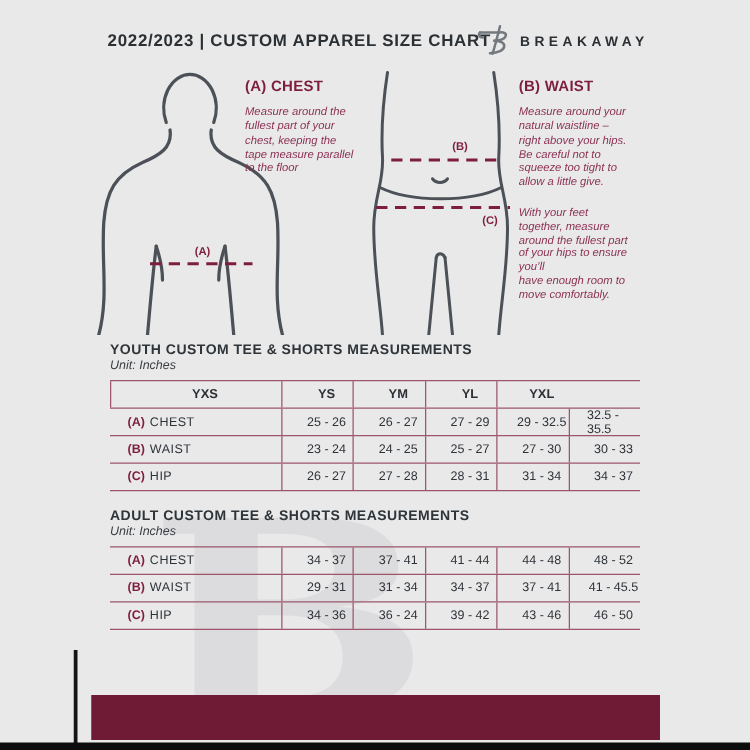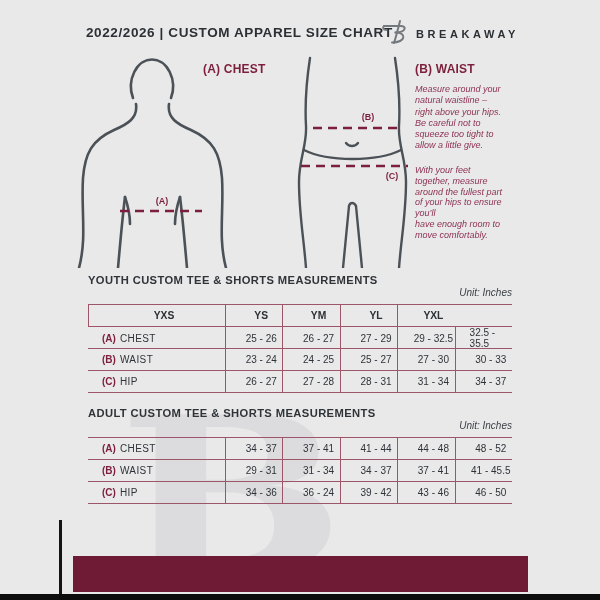--- a/index.html
+++ b/index.html
@@ -26,31 +26,31 @@
   
   .fig{position:absolute;}
   .fig-upper{left:70px;top:56px;width:165px;height:212px;}
   .fig-lower{left:290px;top:56px;width:125px;height:212px;}
   svg text.dash-label{font-family:"Liberation Sans",sans-serif;font-size:9px;font-weight:bold;fill:var(--maroon);}
 
   
   .instr{position:absolute;width:118px;}
   .instr h3{font-size:12px;font-weight:bold;color:var(--maroon);letter-spacing:.2px;margin-bottom:8px;}
   .instr p{font-size:9px;font-style:italic;color:var(--maroon-soft);line-height:11.3px;white-space:pre-line;}
-  .instr-chest{left:196px;top:62px;width:112px;margin-left:7px;}
+  .instr-chest{left:196px;top:62px;width:112px;}
   .instr-waist{left:415px;top:62px;}
   .instr-hips{left:415px;top:165px;}
   .instr-hips p{line-height:10.8px;}
 
   
   .tbl-wrap{position:absolute;left:88px;width:424px;}
   .tbl-youth{top:274px;}
   .tbl-adult{top:407px;}
   .tbl-title{font-size:11.2px;font-weight:bold;letter-spacing:.4px;color:var(--ink);}
-  .tbl-unit{text-align:right;font-size:10px;font-style:italic;font-weight:500;color:#3a3f44;margin-top:1px;}
+  .tbl-unit{text-align:left;font-size:10px;font-style:italic;font-weight:500;color:#3a3f44;margin-top:1px;}
   .grid{margin-top:6px;border-bottom:1.5px solid var(--line);}
   .trow{display:grid;grid-template-columns:137px repeat(5,1fr);height:22px;border-top:1.5px solid var(--line);}
   .cell{display:flex;align-items:center;justify-content:center;font-size:10px;color:#2e3338;}
   .cell.first{justify-content:flex-start;padding-left:14px;}
   .cell.vline{border-left:1.5px solid var(--line);padding-left:14px;}
   .thead .cell{font-weight:bold;font-size:10.3px;color:#2b3034;}
   .thead .cell.first{font-weight:500;font-size:9.8px;letter-spacing:.7px;}
   .rkey{color:var(--maroon);font-weight:bold;margin-right:4px;}
   .rlabel{letter-spacing:.4px;}
 
@@ -64,21 +64,21 @@
   .edge-bottom{position:absolute;left:0;top:594px;width:600px;height:6px;background:#0d0d0d;}
   .edge-left{position:absolute;left:59px;top:520px;width:3px;height:80px;background:#141414;}
 </style>
 </head>
 <body>
 
 <div class="page">
 
   <div class="watermark">B</div>
 
-  <div class="hdr-title">2022/2026  |  CUSTOM APPAREL SIZE CHART</div>
+  <div class="hdr-title">2022/2023  |  CUSTOM APPAREL SIZE CHART</div>
   <div class="logo">
     <svg viewBox="0 0 28 28" width="28" height="28" fill="none" stroke="#74797e" stroke-width="2" stroke-linecap="round">
       <path d="M3 8 C1.5 9.5 2 12 5.5 12"></path>
       <path d="M3 8 H18"></path>
       <path d="M19 3 C 17 11 15 19 13 25"></path>
       <path d="M18.5 8 C 26 7 26 14 14.5 14.5"></path>
       <path d="M14.5 14.5 C 26 14.5 25 24.5 11 24.5"></path>
     </svg>
   </div>
   <div class="brand">BREAKAWAY</div>
@@ -112,20 +112,25 @@
       </g>
       <line x1="23" y1="72" x2="107" y2="72" stroke="#7d1f3c" stroke-width="2.4" stroke-dasharray="9 6"></line>
       <text class="dash-label" x="78" y="64" text-anchor="middle">(B)</text>
       <line x1="11" y1="110" x2="118" y2="110" stroke="#7d1f3c" stroke-width="2.4" stroke-dasharray="9 6"></line>
       <text class="dash-label" x="102" y="123" text-anchor="middle">(C)</text>
     </svg>
   </div>
 
   <div class="instr instr-chest">
     <h3>(A) CHEST</h3>
+    <p>Measure around the
+fullest part of your
+chest, keeping the
+tape measure parallel
+to the floor</p>
   </div>
   <div class="instr instr-waist">
     <h3>(B) WAIST</h3>
     <p>Measure around your
 natural waistline –
 right above your hips.
 Be careful not to
 squeeze too tight to
 allow a little give.</p>
   </div>

